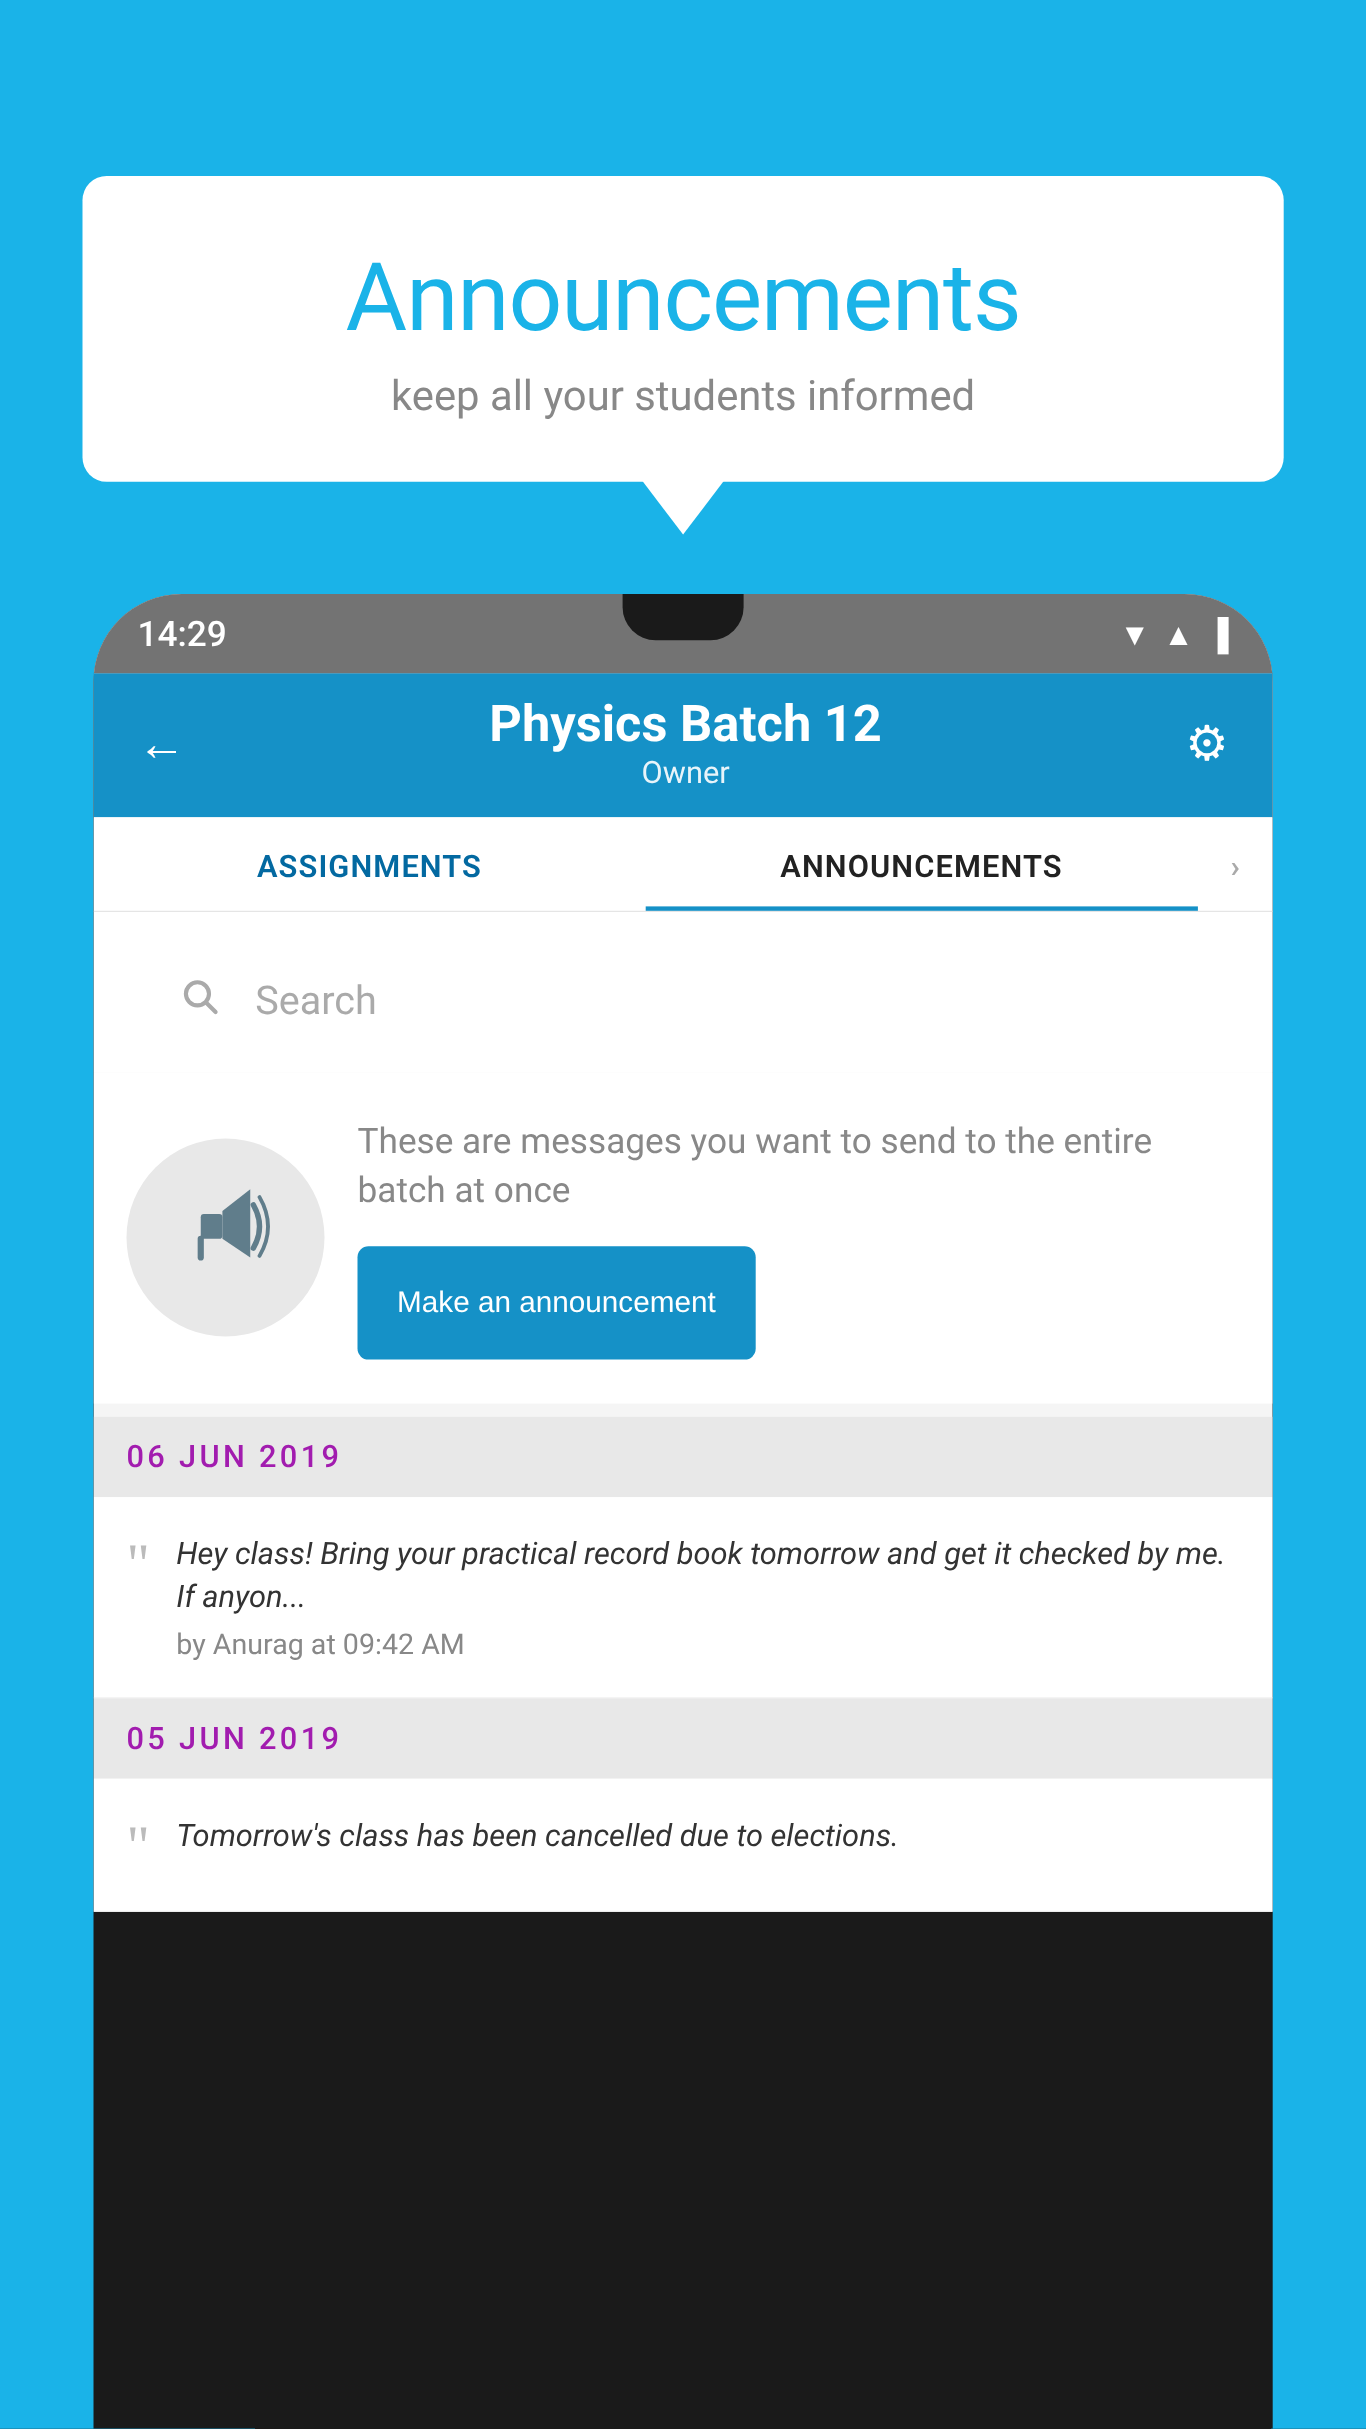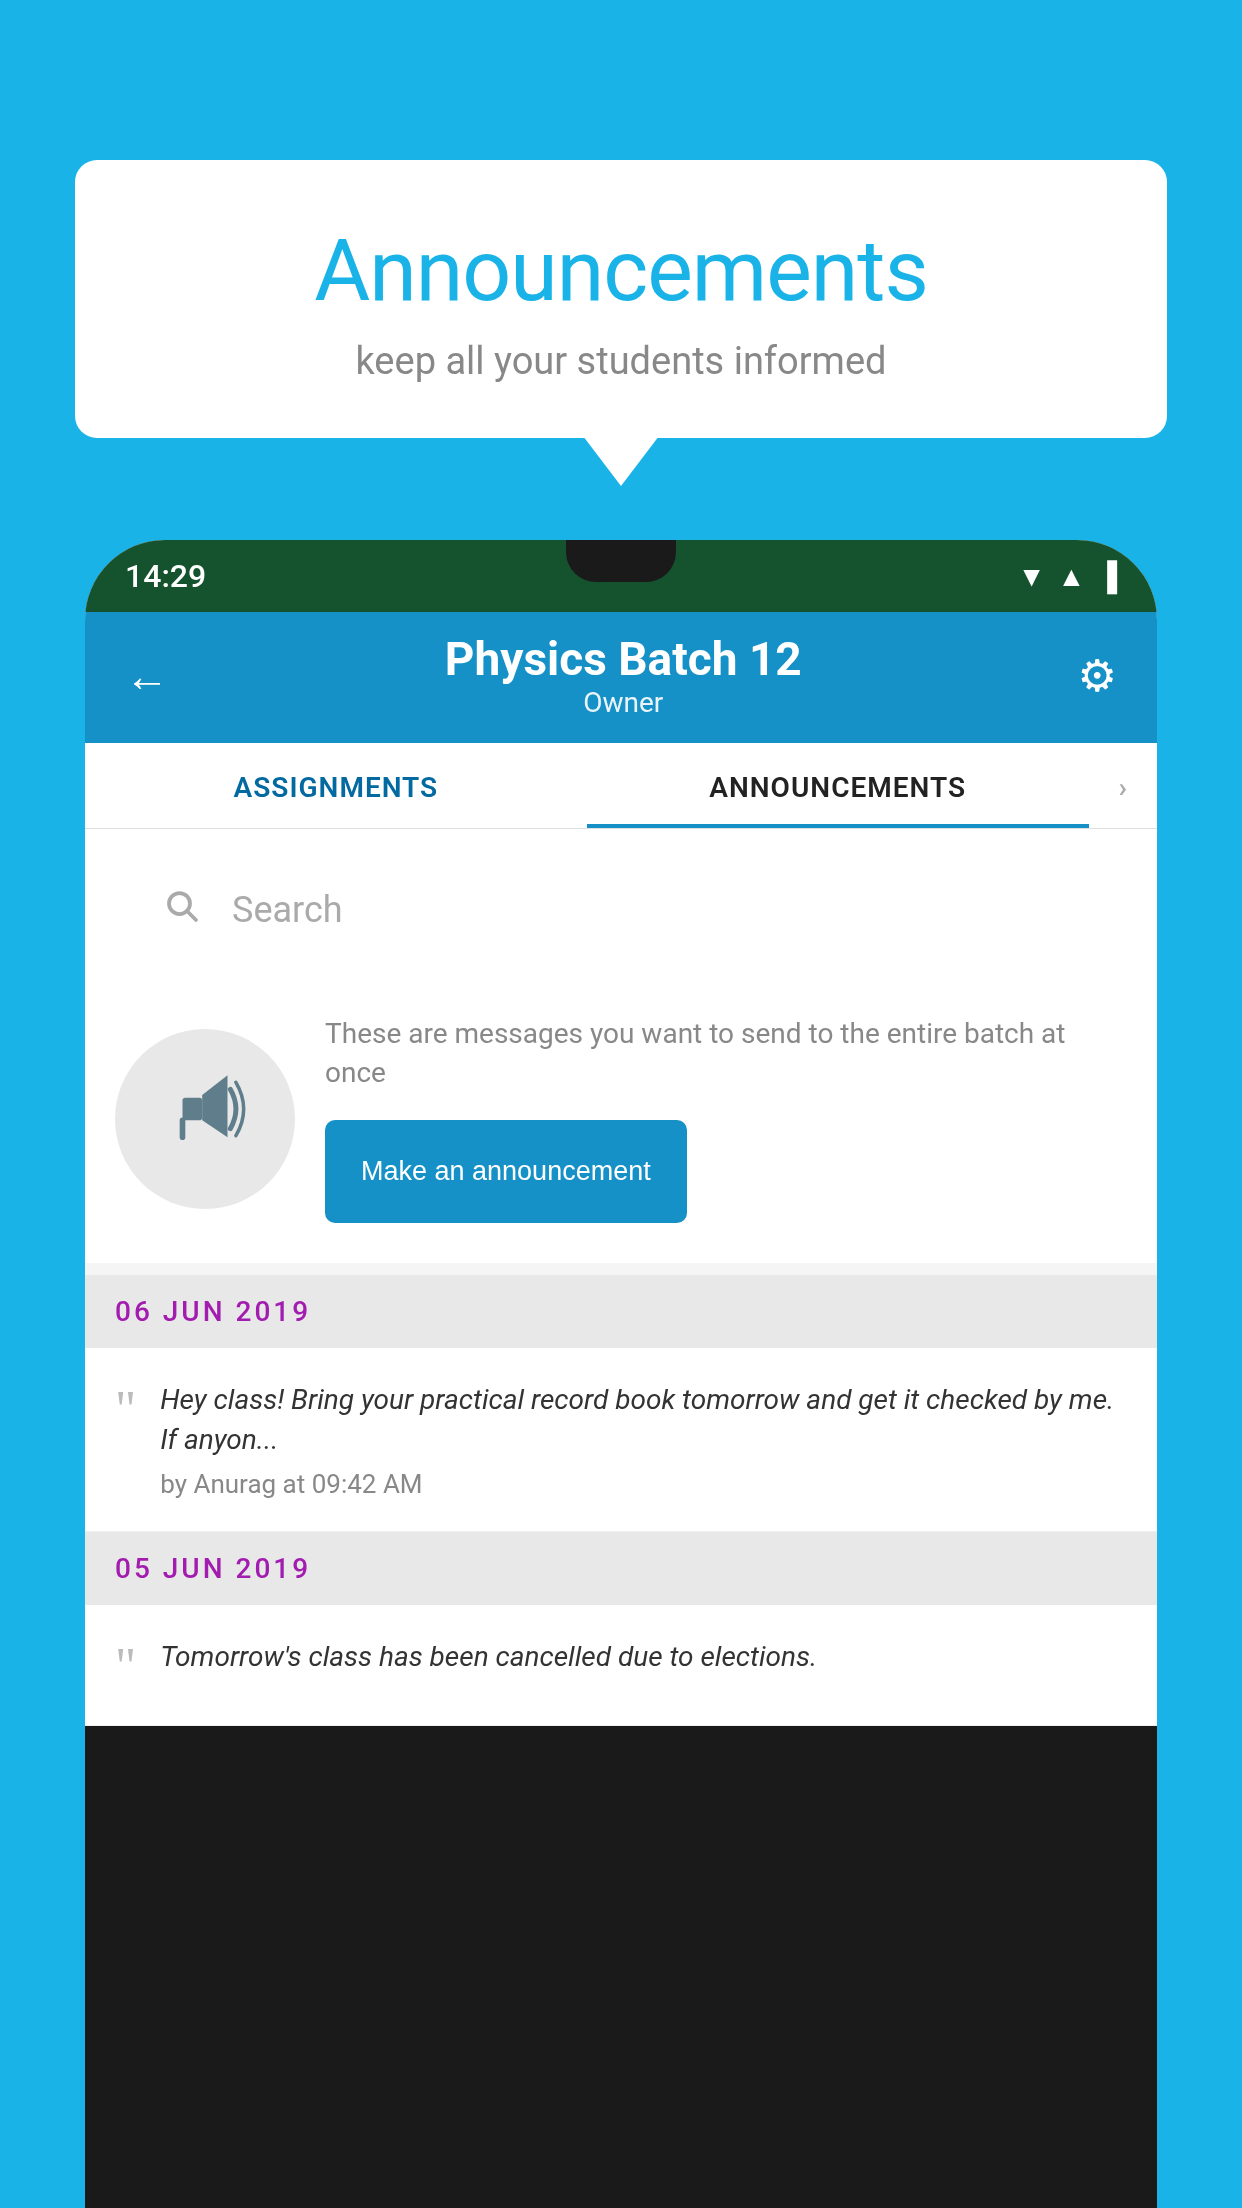--- a/index.html
+++ b/index.html
@@ -71,21 +71,21 @@
       border-radius: 80px 80px 0 0;
       padding: 0;
       position: relative;
       overflow: hidden;
       width: 100%;
       height: 100%;
     }
 
     
     .status-bar {
-      background: #14532d;
+      background: #737373;
       height: 72px;
       display: flex;
       align-items: center;
       justify-content: space-between;
       padding: 0 40px;
       position: relative;
     }
 
     .status-time {
       color: white;
@@ -242,21 +242,21 @@
       font-size: 80px;
       color: #555;
     }
 
     .prompt-right {
       flex: 1;
     }
 
     .prompt-text {
       color: #888;
-      font-size: 28px;
+      font-size: 32px;
       line-height: 1.4;
       margin-bottom: 28px;
     }
 
     .make-announcement-btn {
       background: #1591c7;
       color: white;
       border: none;
       border-radius: 10px;
       padding: 36px 36px;

